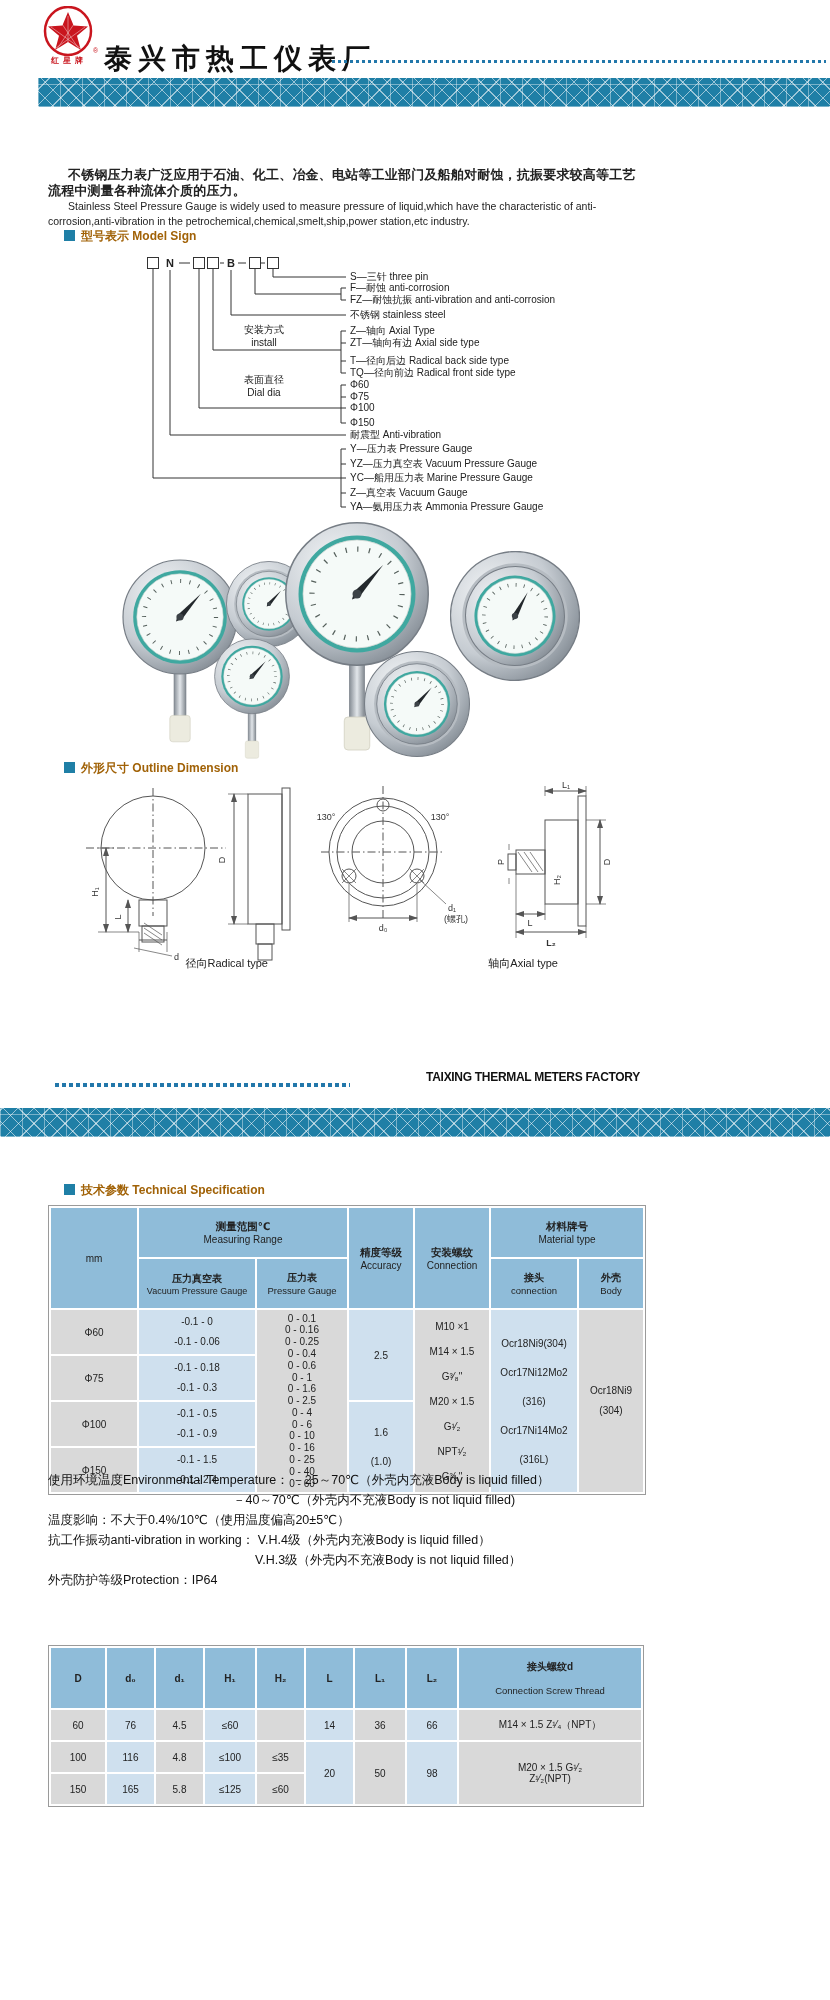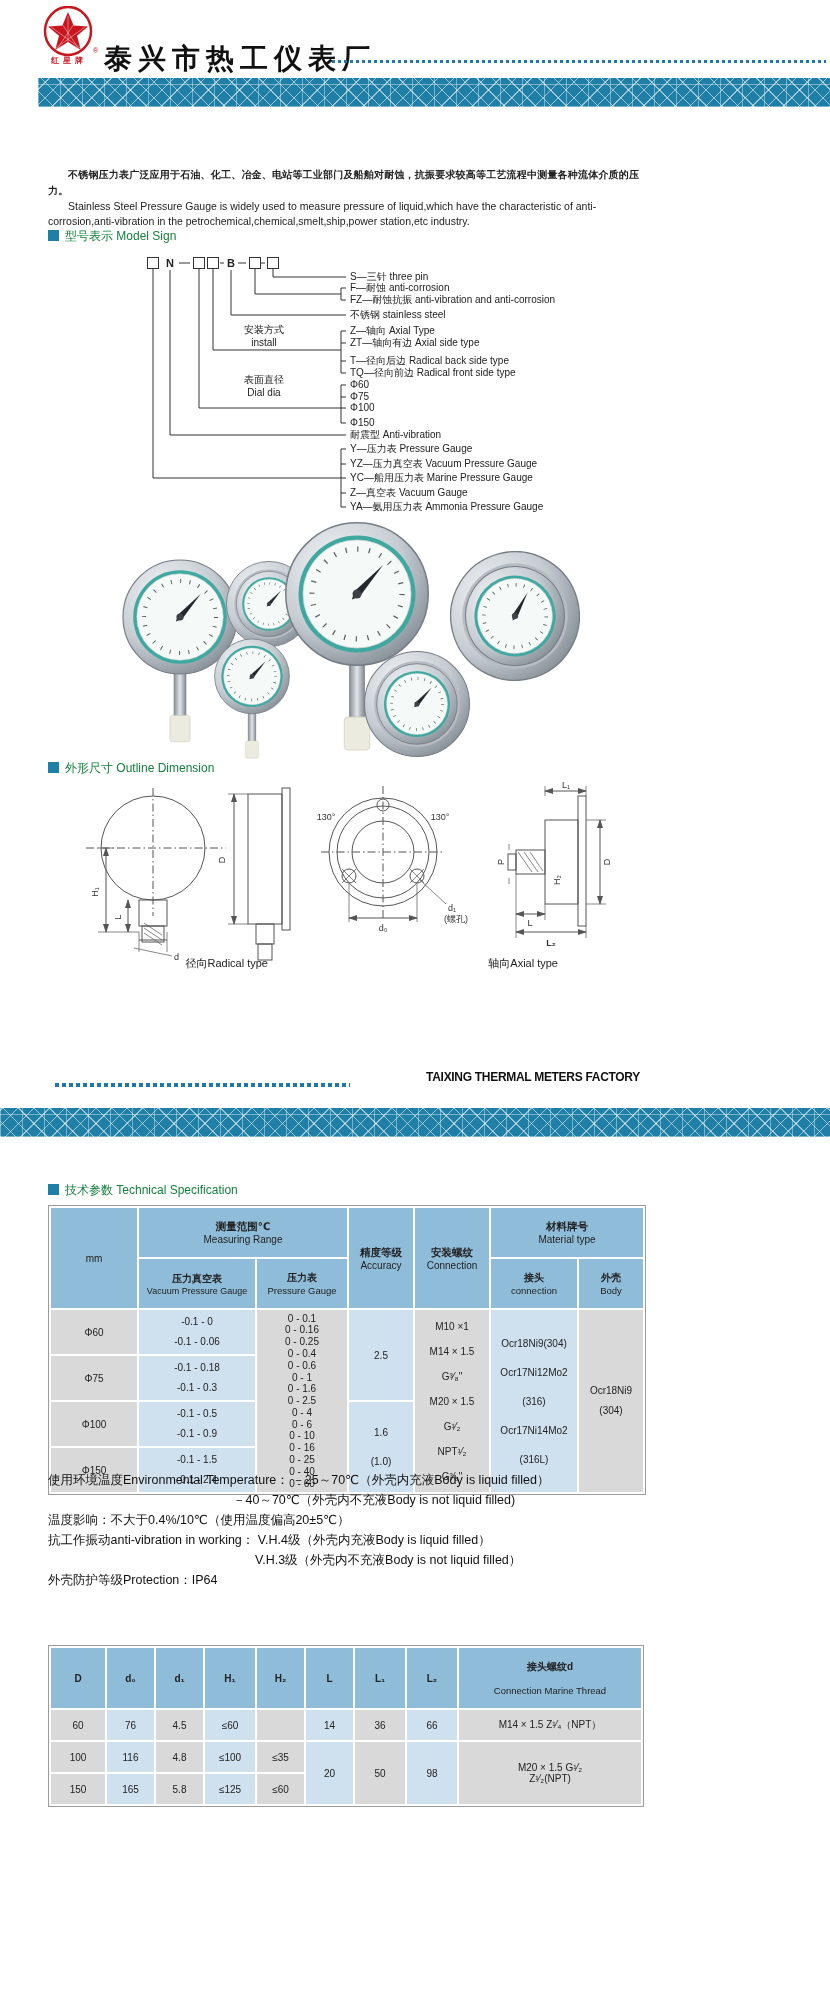--- a/index.html
+++ b/index.html
@@ -23,24 +23,24 @@
       repeating-linear-gradient(45deg, rgba(255,255,255,.55) 0 1px, transparent 1px 11px),
       repeating-linear-gradient(-45deg, rgba(255,255,255,.55) 0 1px, transparent 1px 11px),
       repeating-linear-gradient(90deg, rgba(255,255,255,.40) 0 1px, transparent 1px 22px),
       repeating-linear-gradient(0deg, rgba(255,255,255,.40) 0 1px, transparent 1px 22px); }
 
   .title-bar { position:absolute; left:48px; top:130px; width:592px; height:33px;
     background:#2b79b9; color:#fff; font-family:"Liberation Serif","DejaVu Serif",serif;
     font-weight:bold; font-size:15.5px; line-height:33px; padding-left:12px; letter-spacing:.2px; }
 
   .intro { position:absolute; left:48px; top:167px; width:592px; color:#222; }
-  .intro .cn { font-size:10px; line-height:16px; font-weight:bold; letter-spacing:.2px; text-indent:20px; }
+  .intro .cn { font-size:13px; line-height:16px; font-weight:bold; letter-spacing:.2px; text-indent:20px; }
   .intro .en { font-size:10.5px; line-height:15px; text-indent:20px; }
 
-  .sec-head { position:absolute; left:48px; height:14px; font-size:12px; color:#15803d; font-weight:normal; }
+  .sec-head { position:absolute; left:64px; height:14px; font-size:12px; color:#a16207; font-weight:bold; }
   .sec-head .sq { display:inline-block; width:11px; height:11px; background:#1f7fa6;
     margin-right:6px; vertical-align:-1px; }
 
   
   .diagram { position:absolute; left:48px; top:253px; width:592px; height:268px; }
   .diagram svg { position:absolute; left:0; top:0; }
   .dlabel { position:absolute; left:302px; font-size:10px; line-height:12px; color:#222; white-space:nowrap; }
   .dmid { position:absolute; left:170px; width:92px; text-align:center; font-size:10px; line-height:13px; color:#222; }
 
   
@@ -428,21 +428,21 @@
         <td class="hd hcn">D</td>
         <td class="hd hcn">d₀</td>
         <td class="hd hcn">d₁</td>
         <td class="hd hcn">H₁</td>
         <td class="hd hcn">H₂</td>
         <td class="hd hcn">L</td>
         <td class="hd hcn">L₁</td>
         <td class="hd hcn">L₂</td>
         <td class="hd">
           <div class="hcn" style="font-size:10px">接头螺纹d</div>
-          <div class="hen" style="font-size:9.5px">Connection Marine Thread</div>
+          <div class="hen" style="font-size:9.5px">Connection Screw Thread</div>
         </td>
       </tr>
       <tr style="height:30px">
         <td class="cg">60</td>
         <td class="cb">76</td>
         <td class="cg">4.5</td>
         <td class="cb">≤60</td>
         <td class="cg"></td>
         <td class="cb">14</td>
         <td class="cg">36</td>

